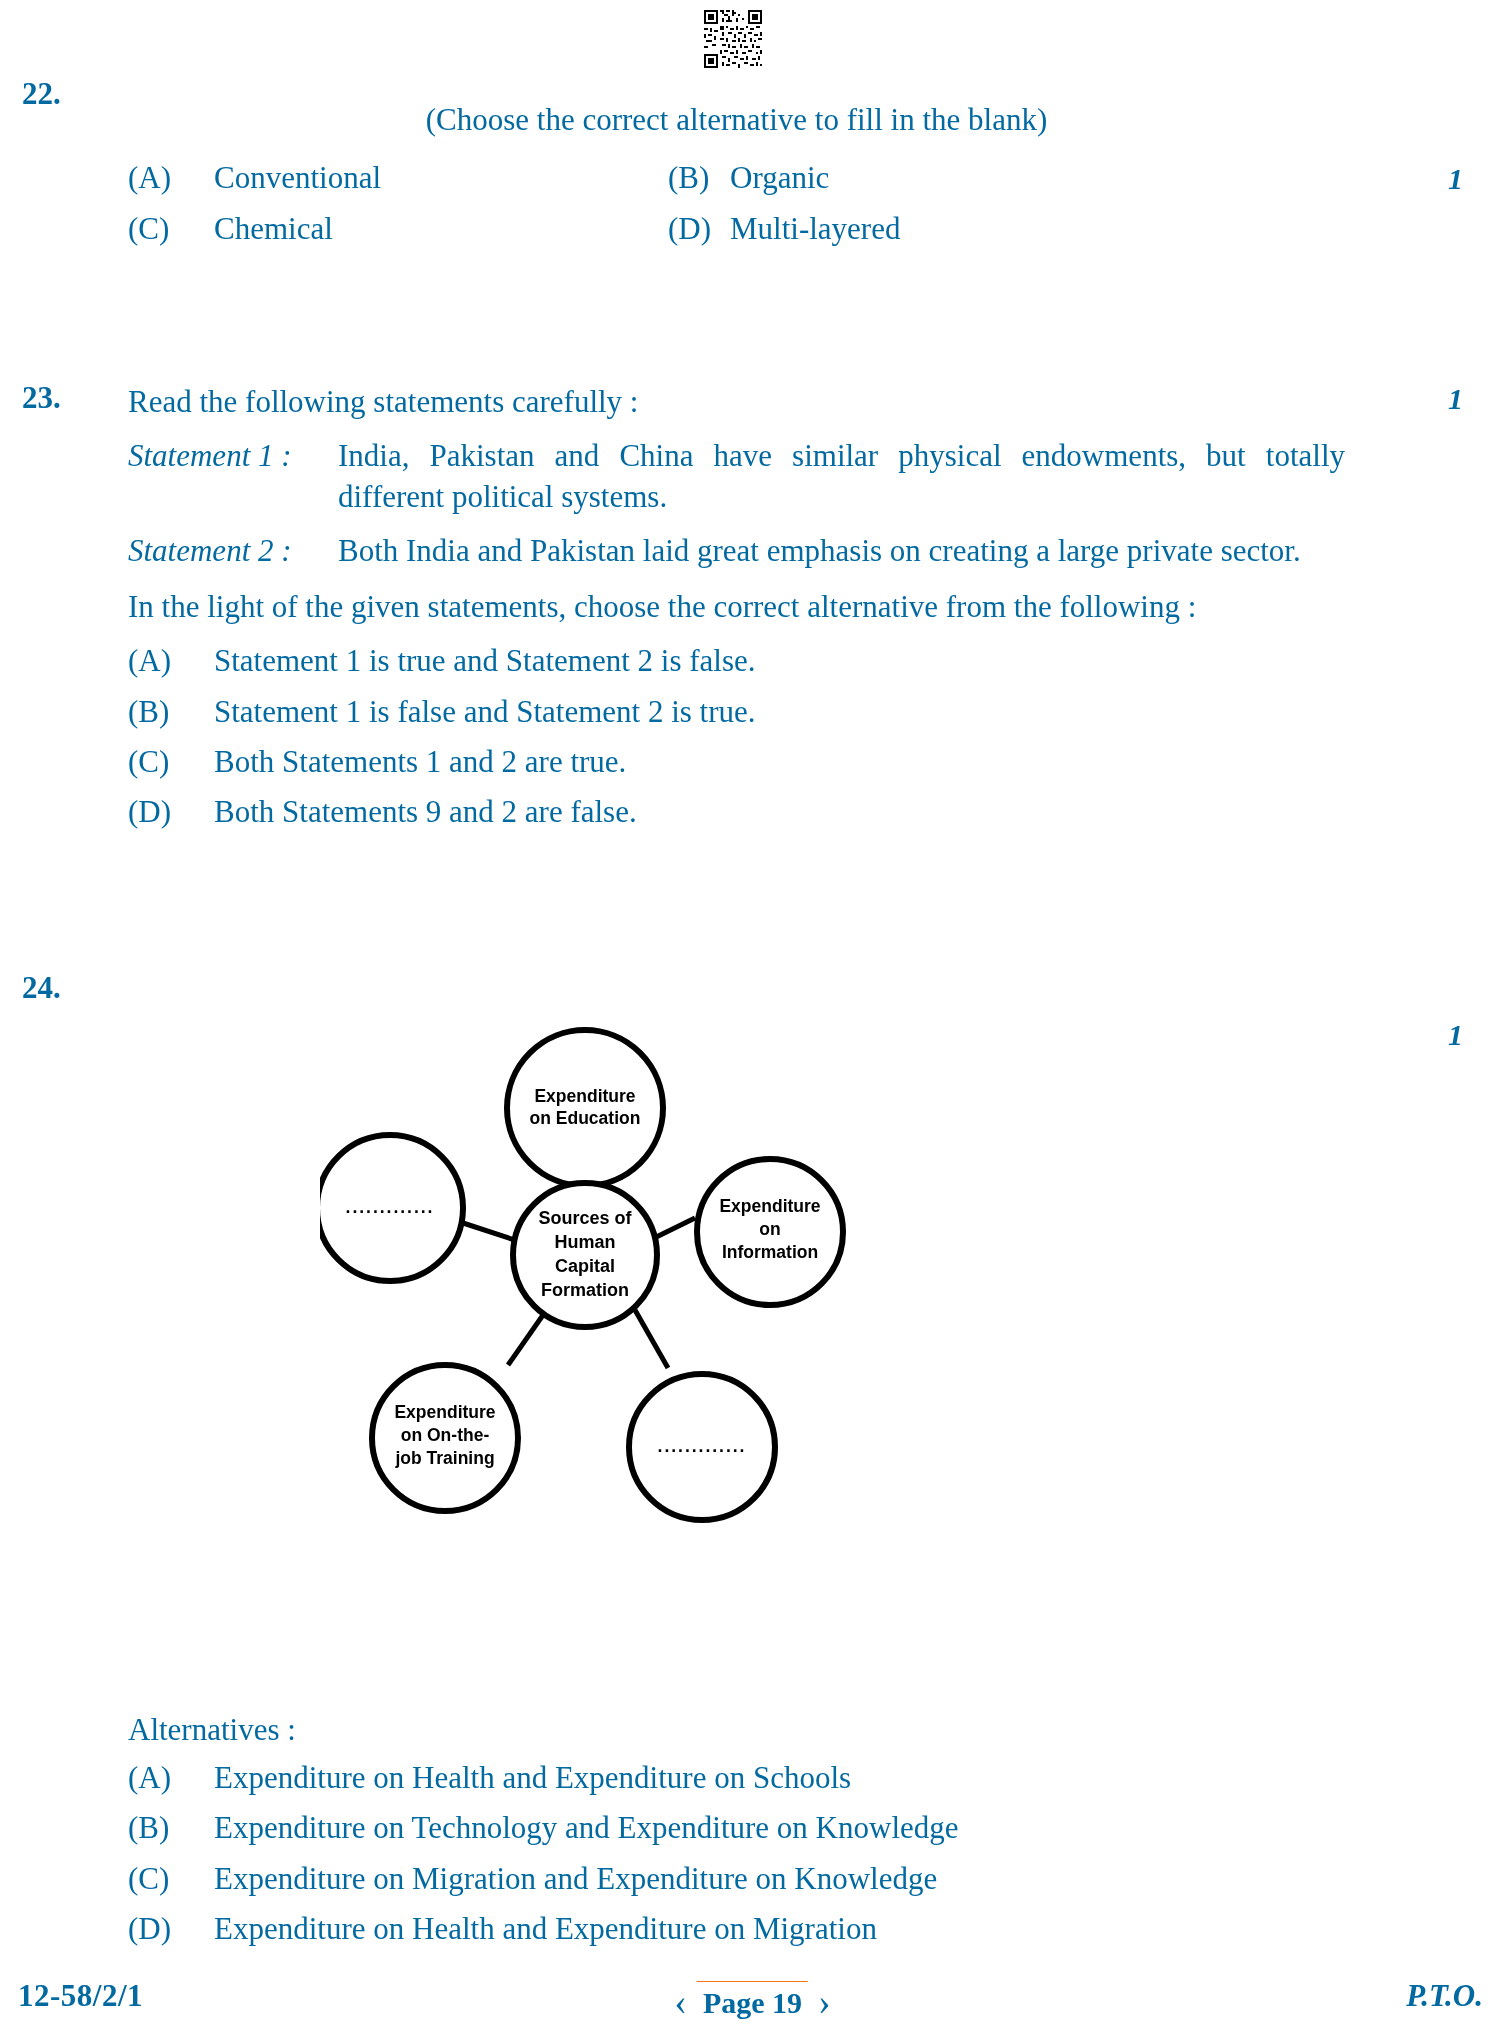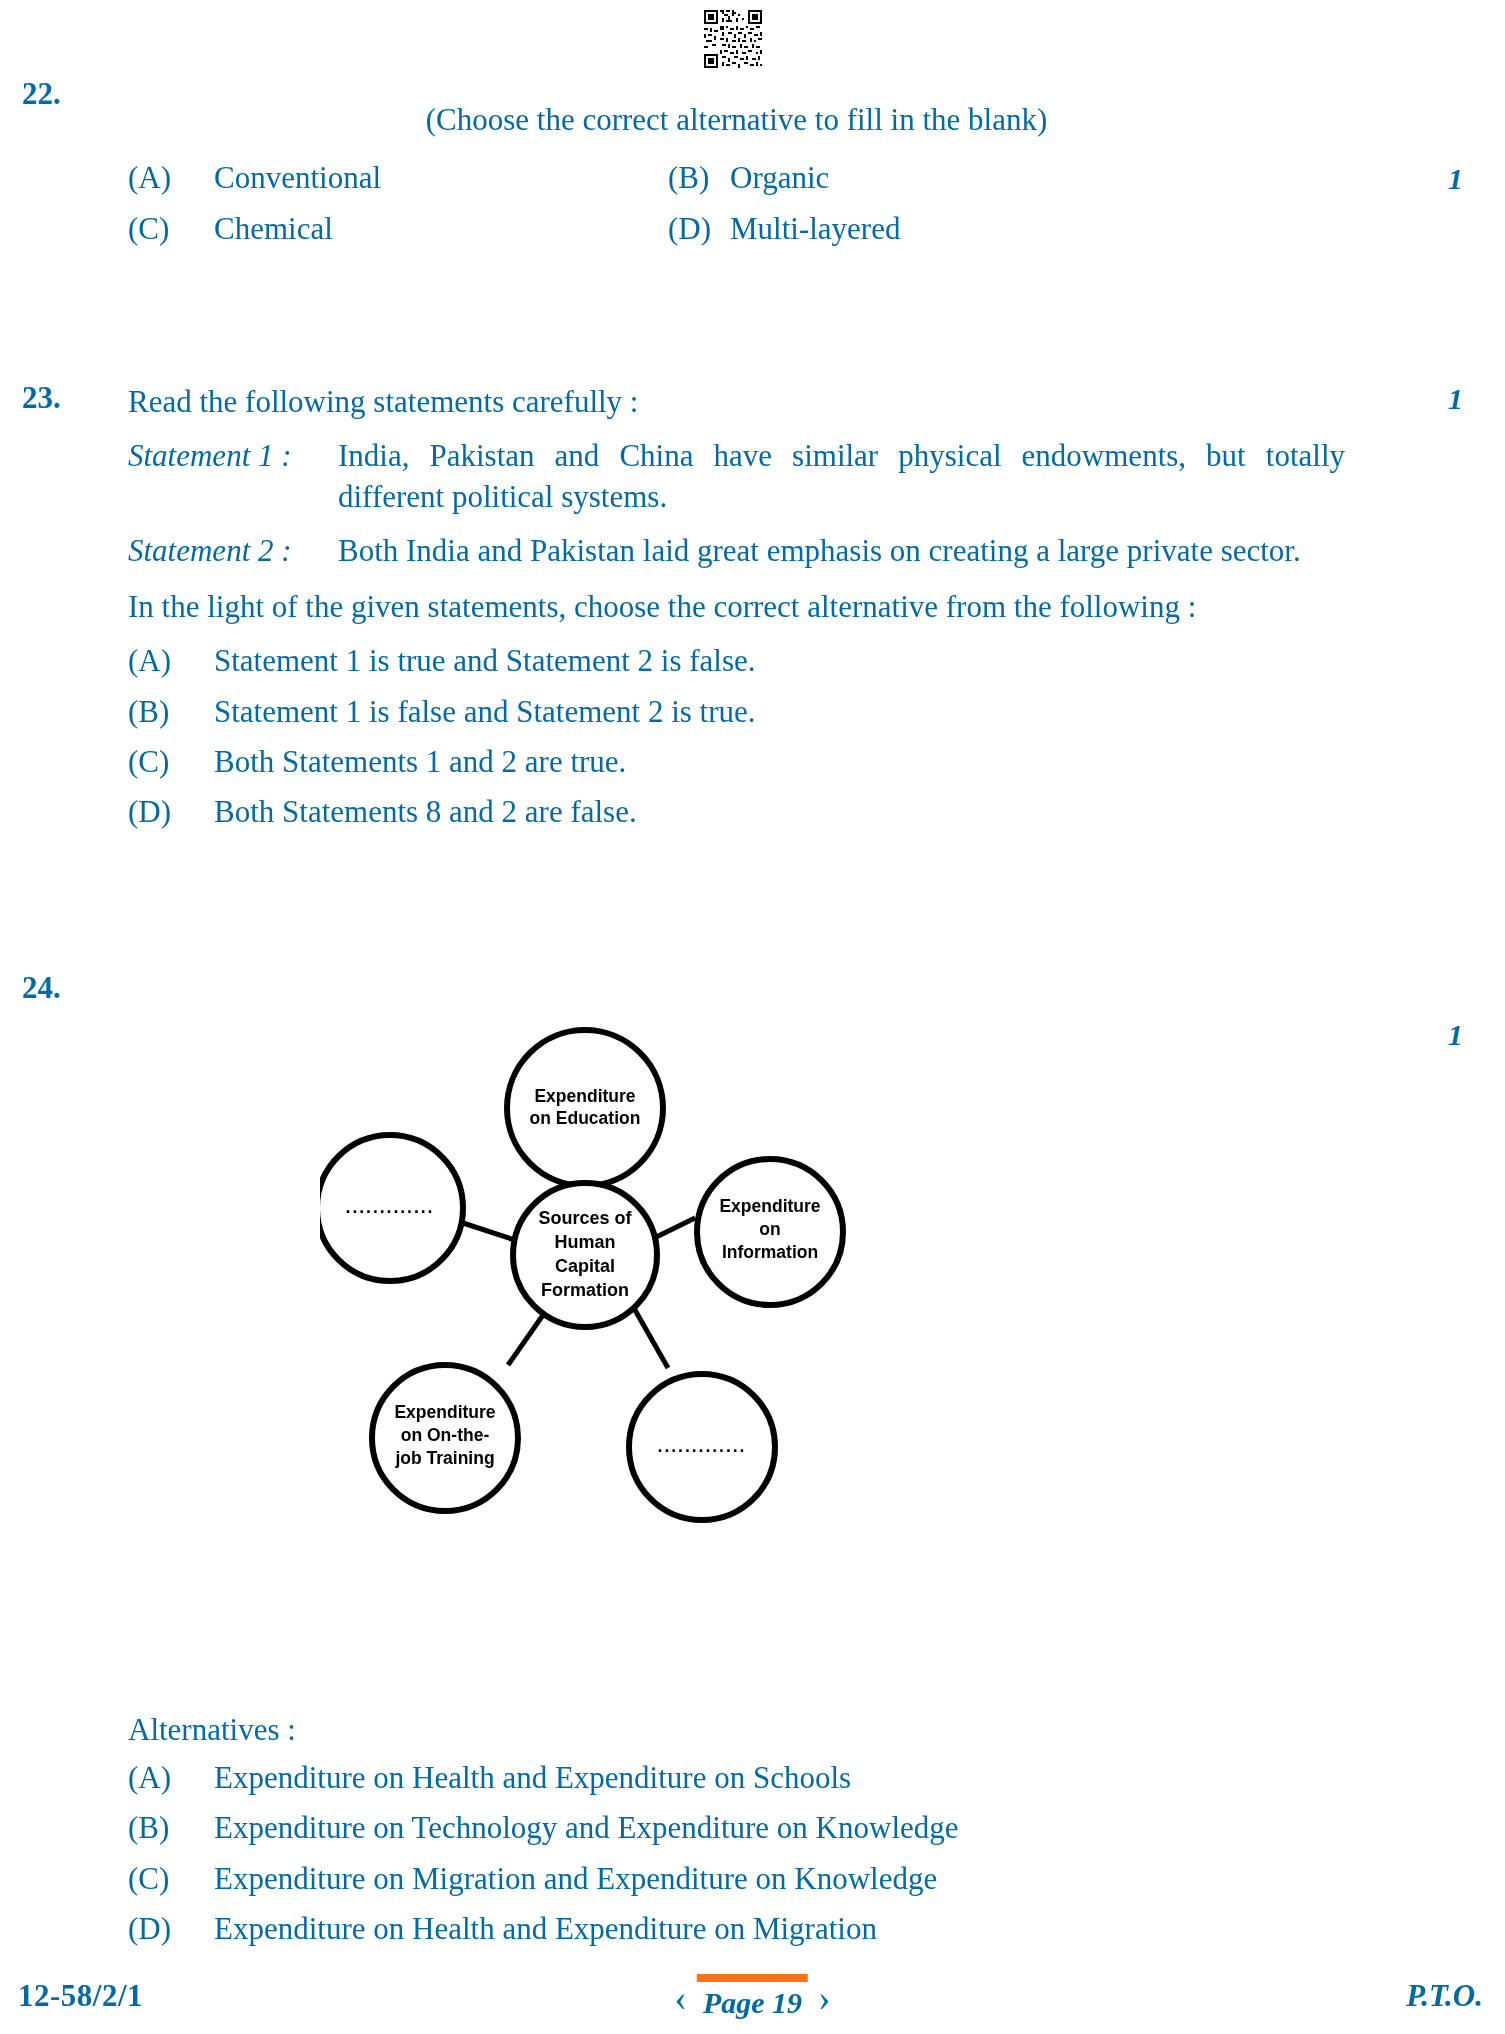--- a/index.html
+++ b/index.html
@@ -161,23 +161,22 @@
     gap: 10px;
   }
   .footer-page .chev {
     font-size: 38px;
     line-height: 1;
     font-weight: 400;
   }
   .footer-page .pg-text {
     font-size: 30px;
     font-weight: bold;
-    border-top: 8px solid #f97316;
+    border-top: 1px solid #f97316;
     padding: 4px 6px 0 6px;
-    font-style: italic;
   }
 </style>
 </head>
 <body>
 
 <div class="page">
 
   <div class="qr-wrap">
     <svg width="62" height="62" viewBox="0 0 31 31" shape-rendering="crispEdges">
       <rect width="31" height="31" fill="#fff"></rect>
@@ -328,21 +327,21 @@
       <div class="opt-row">
         <div class="opt-tag">(B)</div>
         <div class="opt-text">Statement 1 is false and Statement 2 is true.</div>
       </div>
       <div class="opt-row">
         <div class="opt-tag">(C)</div>
         <div class="opt-text">Both Statements 1 and 2 are true.</div>
       </div>
       <div class="opt-row">
         <div class="opt-tag">(D)</div>
-        <div class="opt-text">Both Statements 8 and 2 are false.</div>
+        <div class="opt-text">Both Statements 9 and 2 are false.</div>
       </div>
     </div>
   </div>
 
   <div class="q-block" style="top:972px;">
     <div class="q-num">24.</div>
     <div class="marks" style="top:46px;">1</div>
   </div>
 
   <div class="diagram">

